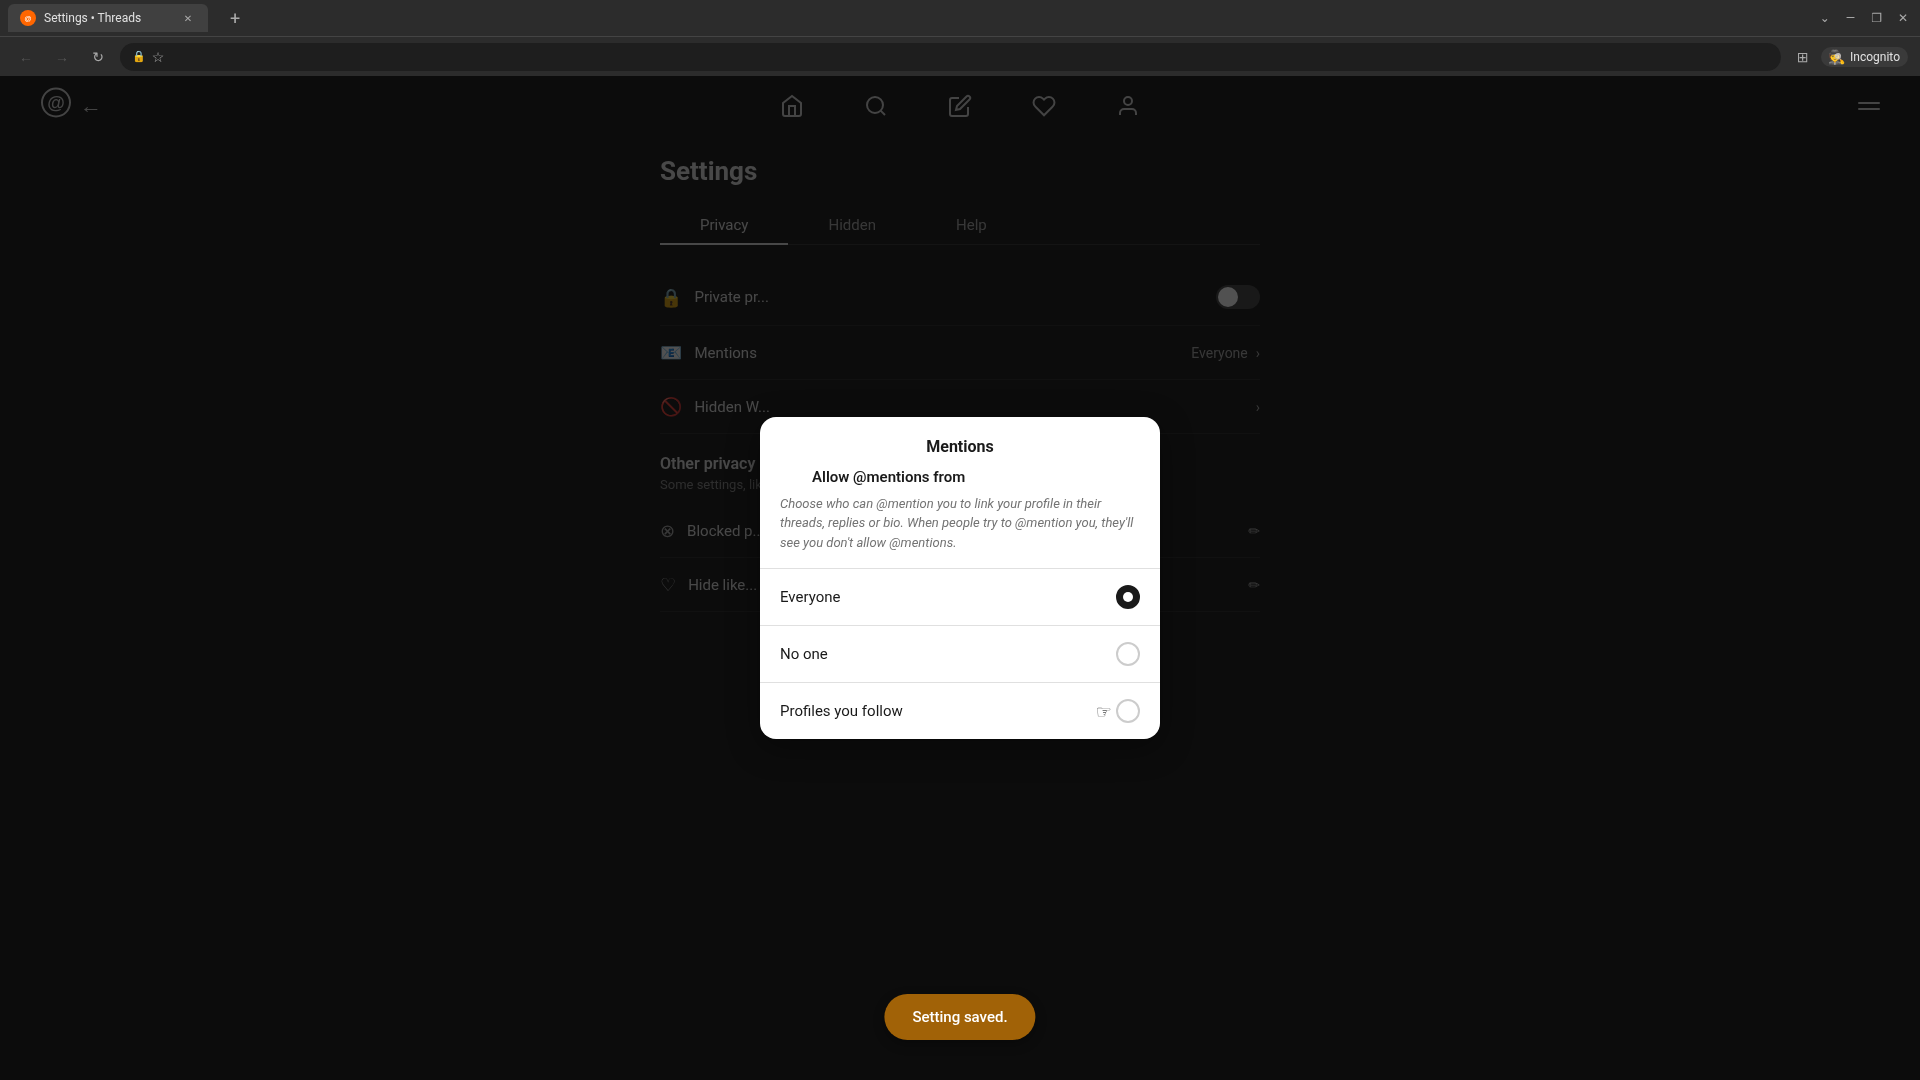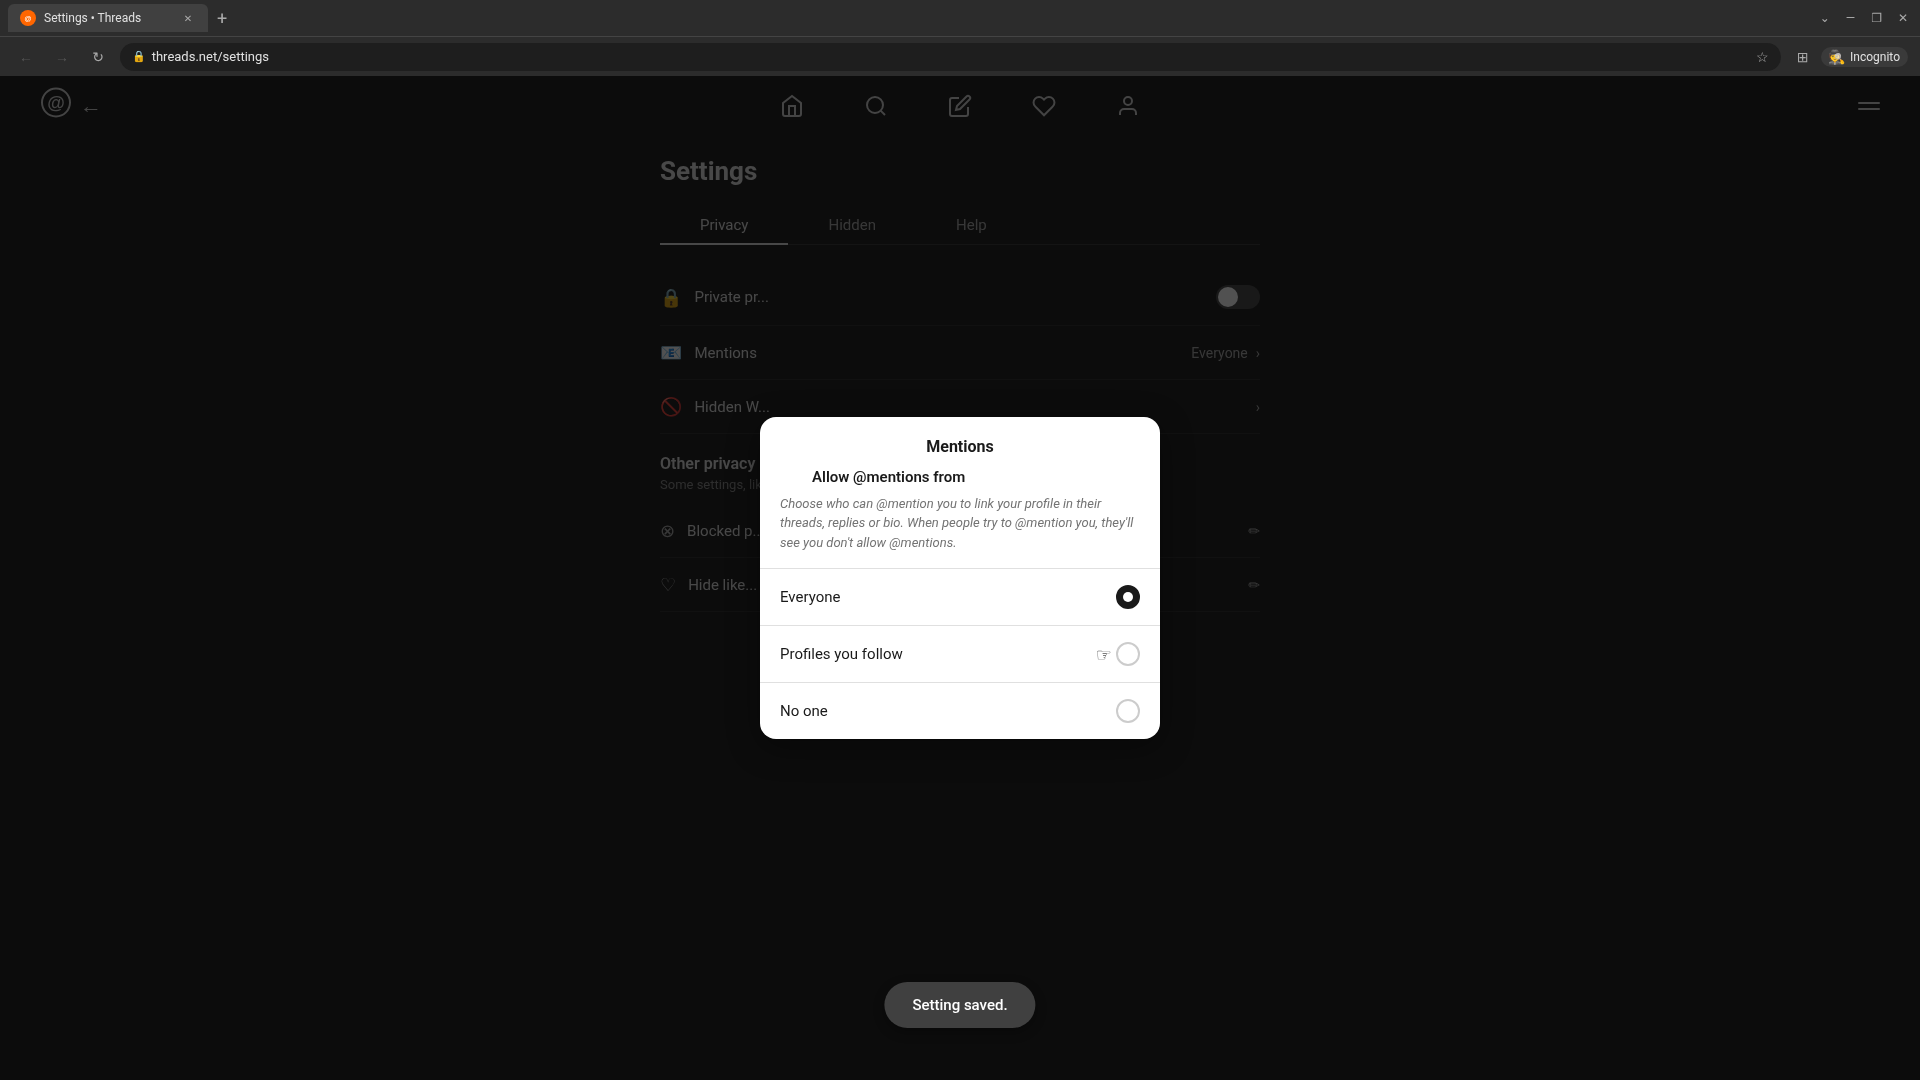--- a/index.html
+++ b/index.html
@@ -17,21 +17,21 @@
       background: #2c2c2c;
       display: flex;
       flex-direction: column;
     }
 
     .tab-bar {
       display: flex;
       align-items: center;
       height: 36px;
       padding: 0 8px;
-      gap: 0;
+      gap: 13px;
     }
 
     .tab {
       display: flex;
       align-items: center;
       height: 28px;
       padding: 0 12px;
       background: #3c3c3c;
       border-radius: 6px 6px 0 0;
       gap: 8px;
@@ -452,24 +452,24 @@
       content: '';
       width: 10px;
       height: 10px;
       background: white;
       border-radius: 50%;
     }
 
     
     .toast {
       position: absolute;
-      bottom: 52px;
+      bottom: 40px;
       left: 50%;
       transform: translateX(-50%);
-      background: #404040;
+      background: #a16207;
       color: white;
       padding: 14px 28px;
       border-radius: 24px;
       font-size: 15px;
       font-weight: 500;
       z-index: 200;
       box-shadow: 0 4px 12px rgba(0,0,0,0.3);
     }
 
     
@@ -508,21 +508,20 @@
       <span>←</span>
     </div>
     <div class="nav-btn disabled">
       <span>→</span>
     </div>
     <div class="nav-btn">
       <span>↻</span>
     </div>
     <div class="address-bar">
       <span class="address-bar-lock">🔒</span>
-      <span class="address-bar-url">threads.net/settings</span>
       <span class="address-bar-star">☆</span>
     </div>
     <div class="nav-right-btns">
       <div class="nav-btn">
         <span>⊞</span>
       </div>
       <div class="profile-btn">
         <span style="font-size:14px;">🕵</span>
         <span>Incognito</span>
       </div>
@@ -658,32 +657,32 @@
         </div>
 
         <div class="modal-options">
 
           <div class="modal-option">
             <span class="modal-option-label">Everyone</span>
             <div class="radio-btn selected"></div>
           </div>
 
           <div class="modal-option">
+            <span class="modal-option-label">No one</span>
+            <div class="radio-btn"></div>
+          </div>
+
+          <div class="modal-option">
             <span class="modal-option-label">Profiles you follow</span>
             <div style="display:flex; align-items:center; gap:4px;">
               <span style="font-size:18px; color:#555;">☞</span>
               <div class="radio-btn"></div>
             </div>
           </div>
 
-          <div class="modal-option">
-            <span class="modal-option-label">No one</span>
-            <div class="radio-btn"></div>
-          </div>
-
         </div>
       </div>
     </div>
 
     <div class="toast">
       <span>Setting saved.</span>
     </div>
 
   </div>
 </div>

